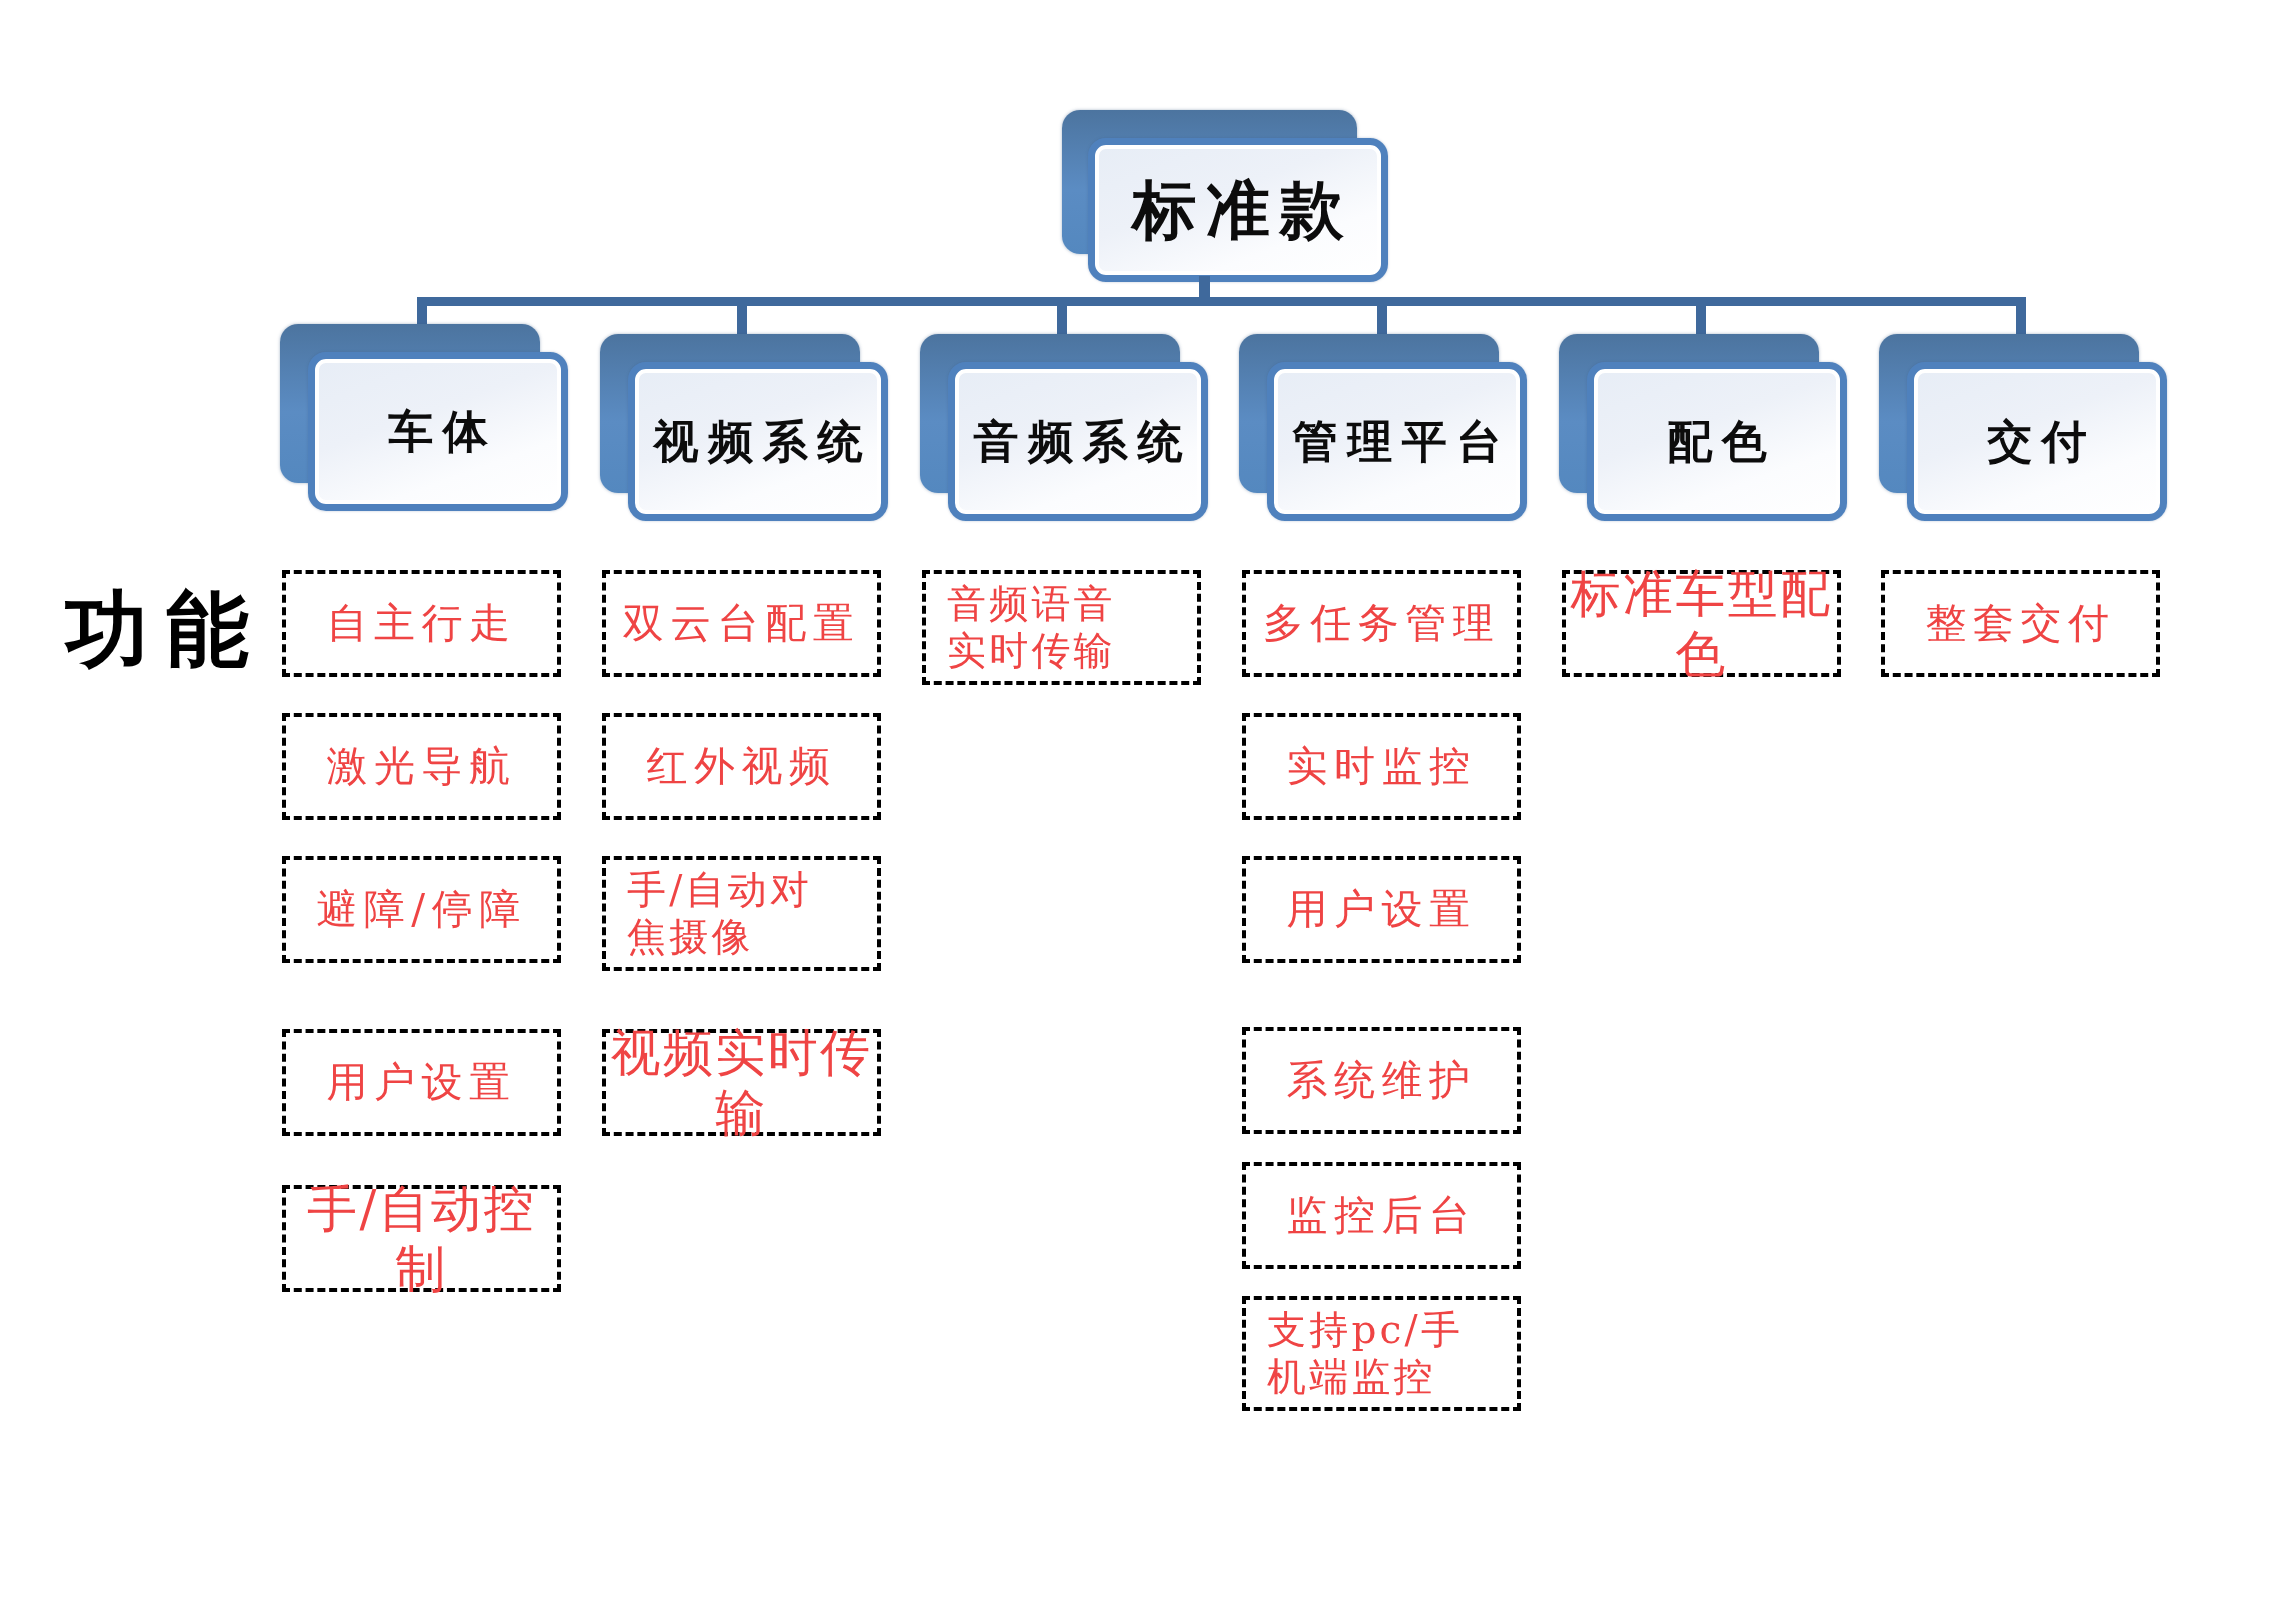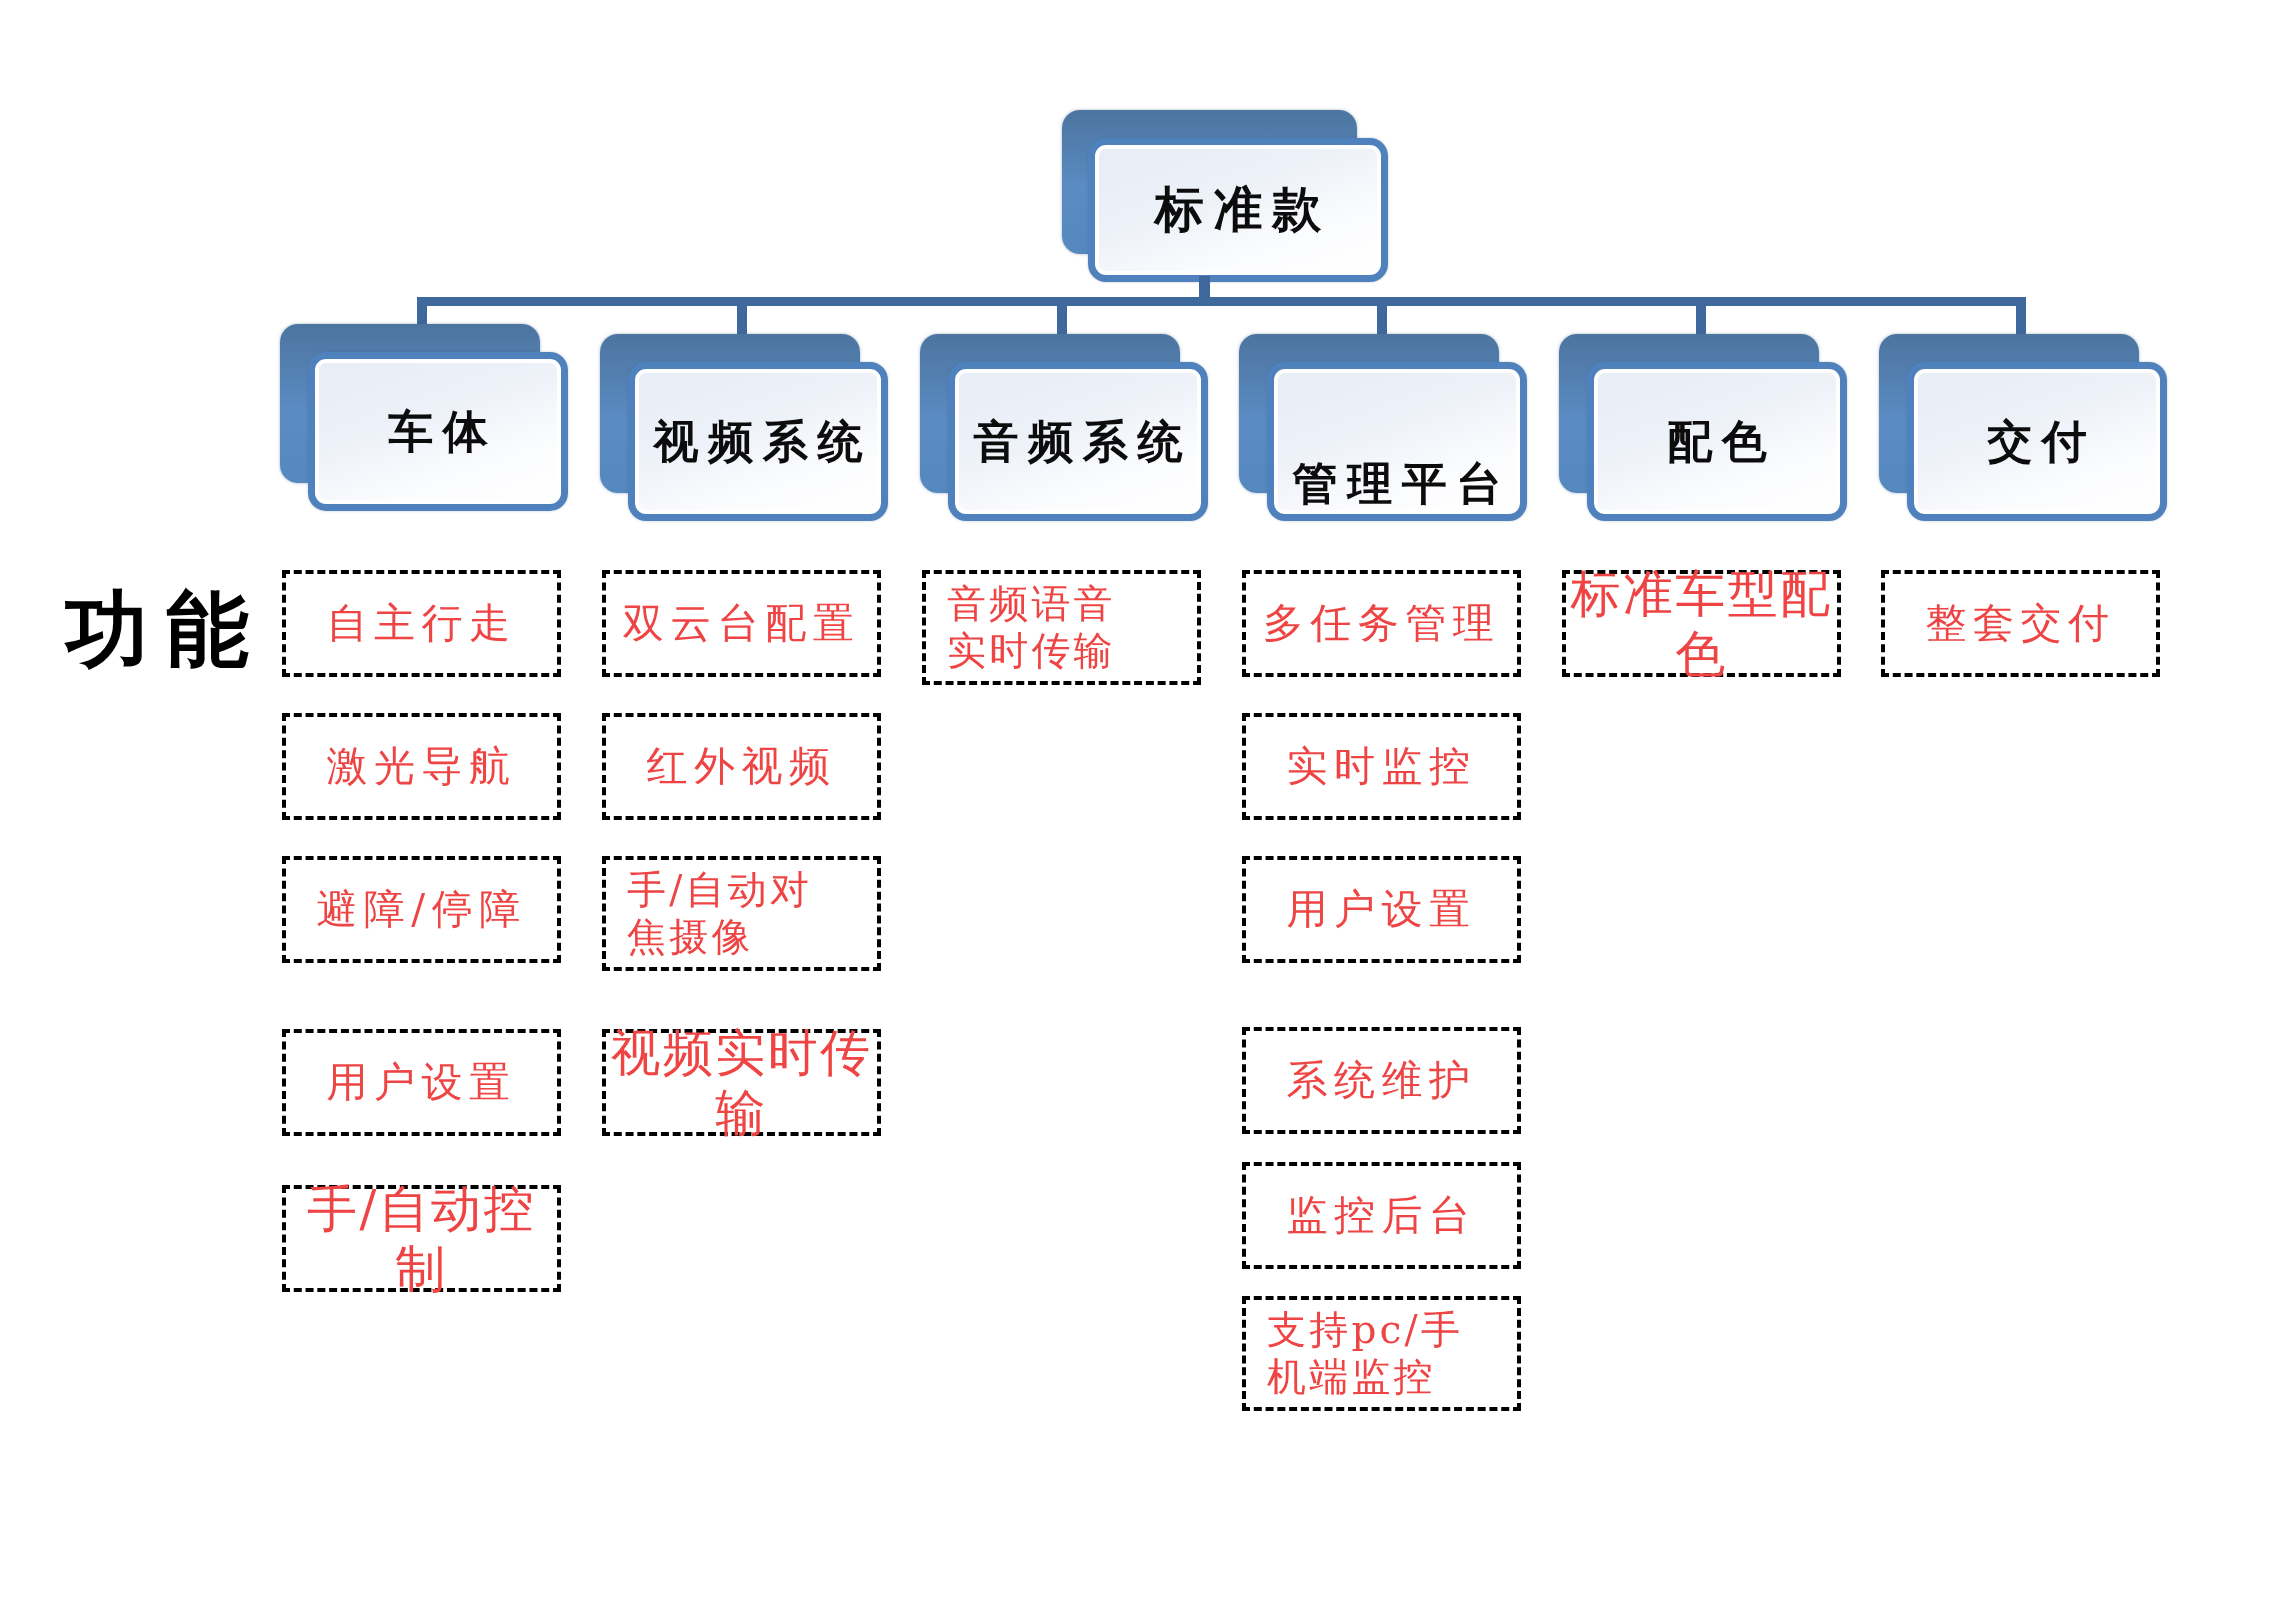--- a/index.html
+++ b/index.html
@@ -25,21 +25,21 @@
     border-radius:18px;
     box-shadow:inset 0 0 0 4px #ffffff, 0 0 2.4px rgba(60,90,130,.35);
     box-sizing:border-box;
     display:flex;align-items:center;justify-content:center;
   }
   .node .face span{
     font-weight:bold;color:#0c0c0c;
     letter-spacing:9.7px;text-indent:9.7px;
     white-space:nowrap;
   }
-  #root-node .face span{font-size:49px;}
+  #root-node .face span{font-size:64px;}
   .node.child .face span{font-size:45px;}
   
   .cline{position:absolute;background:#3f699c;}
   
   .rowlabel{
     position:absolute;
     font-size:83px;font-weight:bold;color:#000;
     letter-spacing:18px;white-space:nowrap;
   }
   
@@ -129,21 +129,21 @@
         <div class="face" style="left: 28px; top: 28px; width: 260px; height: 159px;">
           <span>音频系统</span>
         </div>
       </div>
       <div class="fnbox two" style="left: 922px; top: 570px; width: 279px; height: 115px;">
         <span>音频语音
 实时传输</span>
       </div>
       <div class="node child" style="left: 1239px; top: 334px; width: 288px; height: 187px;">
         <div class="shadow" style="left: 0px; top: 0px; width: 260px; height: 159px;"></div>
-        <div class="face" style="left: 28px; top: 28px; width: 260px; height: 159px; align-items: flex-end;">
+        <div class="face" style="left: 28px; top: 28px; width: 260px; height: 159px;">
           <span>管理平台</span>
         </div>
       </div>
       <div class="fnbox" style="left: 1242px; top: 570px; width: 279px; height: 107px;">
         <span>多任务管理</span>
       </div>
       <div class="fnbox" style="left: 1242px; top: 713px; width: 279px; height: 107px;">
         <span>实时监控</span>
       </div>
       <div class="fnbox" style="left: 1242px; top: 856px; width: 279px; height: 107px;">

